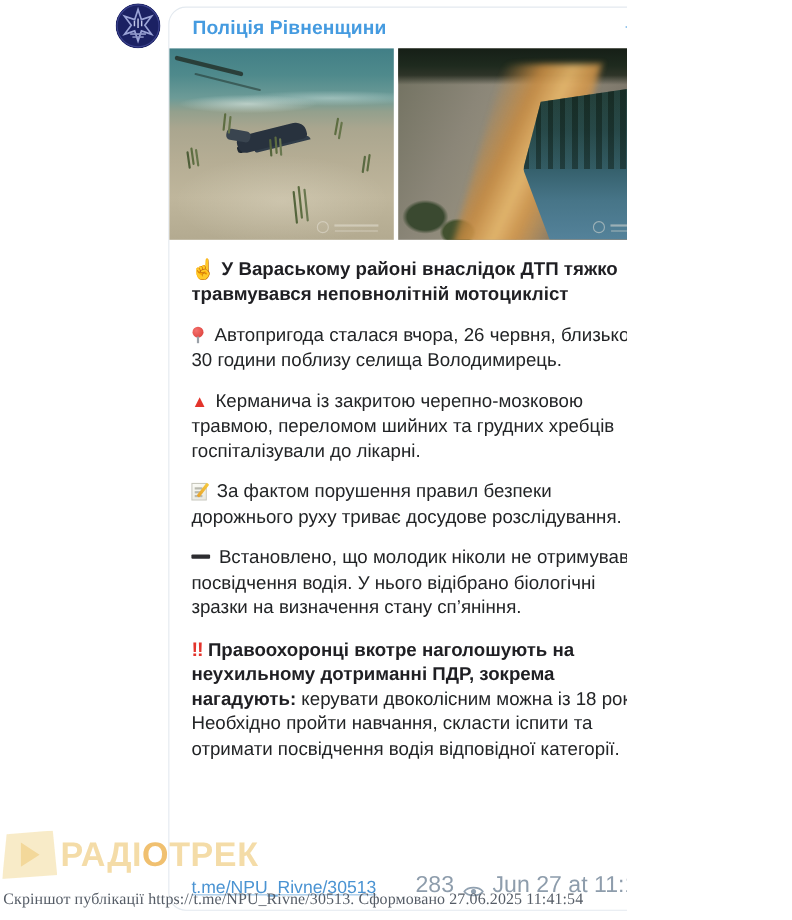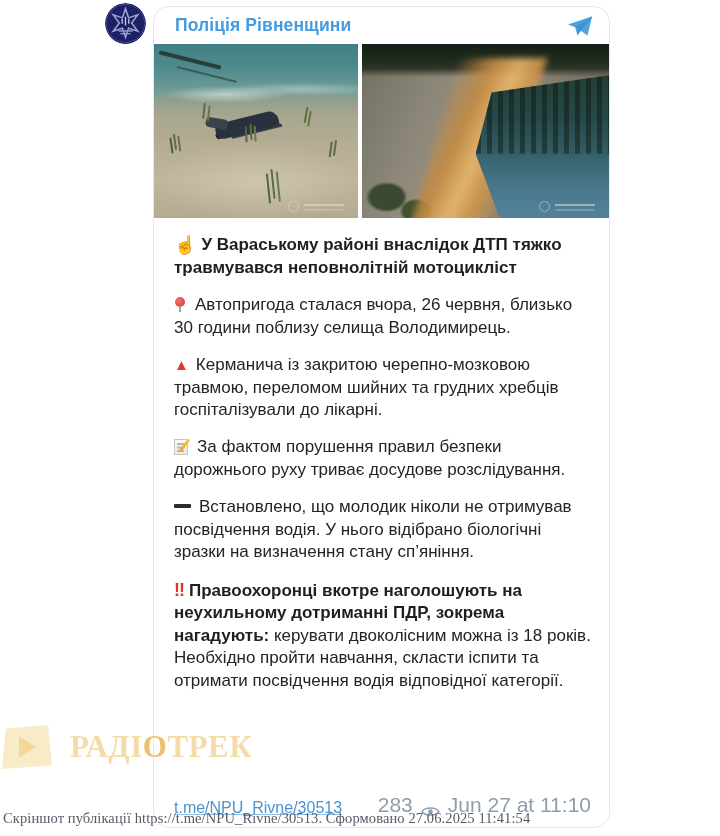--- a/index.html
+++ b/index.html
@@ -1,17 +1,17 @@
 <!DOCTYPE html>
 <html><head>
 <meta charset="utf-8">
 <style>
   html,body{margin:0;padding:0;background:#ffffff;}
   .page{position:relative;width:570px;height:836px;background:#ffffff;overflow:hidden;
-        font-family:"Liberation Sans",sans-serif;padding-left:40px;}
+        font-family:"Liberation Sans",sans-serif;}
 
   
   .avatar{position:absolute;left:105px;top:3px;width:41px;height:41px;border-radius:50%;overflow:hidden;z-index:2;}
 
   
   .card{position:absolute;left:153px;top:6px;width:457px;height:822px;background:#ffffff;
         border:1px solid #e3e9ef;border-radius:16px;box-sizing:border-box;z-index:1;}
   .card-header{display:flex;align-items:center;height:37px;padding:0 16px 0 21px;}
   .channel-name{flex:1;font-size:17.5px;font-weight:700;color:#459be0;letter-spacing:.1px;}
   .tg-icon{width:26px;height:22px;flex:0 0 auto;}
@@ -81,21 +81,21 @@
   .em-double-exclamation{color:#e3342c;font-weight:800;letter-spacing:-1px;font-size:18px;margin-right:5px;}
 
   
   .card-footer{position:absolute;left:0;right:0;bottom:10px;display:flex;justify-content:space-between;
       align-items:flex-end;padding:0 18px 0 20px;}
   .post-link{font-size:16px;color:#4a93d2;text-decoration:underline;text-decoration-color:rgba(74,147,210,.6);cursor:pointer;}
   .stats{display:flex;align-items:center;gap:8px;color:#8e9dac;font-size:21px;}
   .eye{width:19px;height:13px;display:inline-block;}
 
   
-  .wm{position:absolute;left:2px;top:725px;display:flex;align-items:center;gap:18px;z-index:5;opacity:.8;pointer-events:none;font-family:Liberation Serif, serif;}
+  .wm{position:absolute;left:2px;top:755px;display:flex;align-items:center;gap:3px;z-index:5;opacity:.8;pointer-events:none;}
   .wm-badge{position:relative;width:50px;height:44px;background:#f6e2ab;opacity:.8;
       clip-path:polygon(8% 8%,92% 0,100% 92%,0 100%);}
   .wm-badge::after{content:'';position:absolute;left:17px;top:11px;width:0;height:0;
       border-left:17px solid #eec363;border-top:11px solid transparent;border-bottom:11px solid transparent;}
   .wm-text{font-size:31px;font-weight:700;color:#f2d493;letter-spacing:.5px;}
   .wm-o{color:#edb14d;}
   .caption{position:absolute;left:3px;top:810px;z-index:6;pointer-events:none;
       font-family:"Liberation Serif",serif;font-size:14.5px;color:#555c66;letter-spacing:.1px;white-space:nowrap;text-align:right;}
 </style>
 </head>

